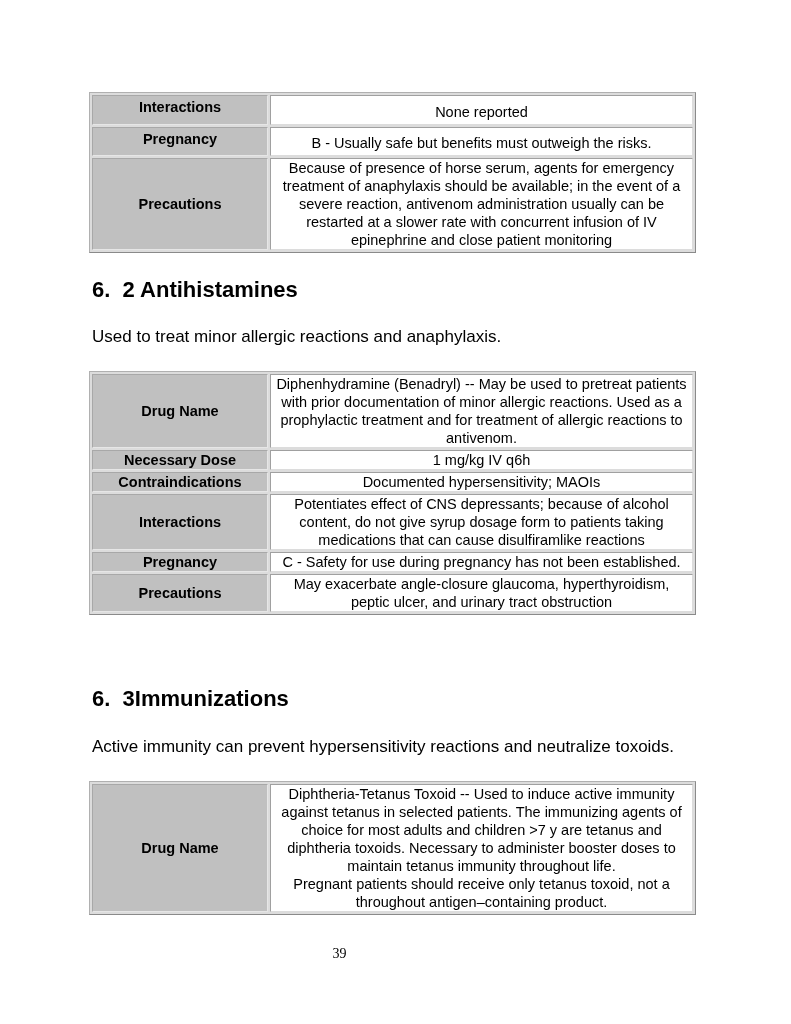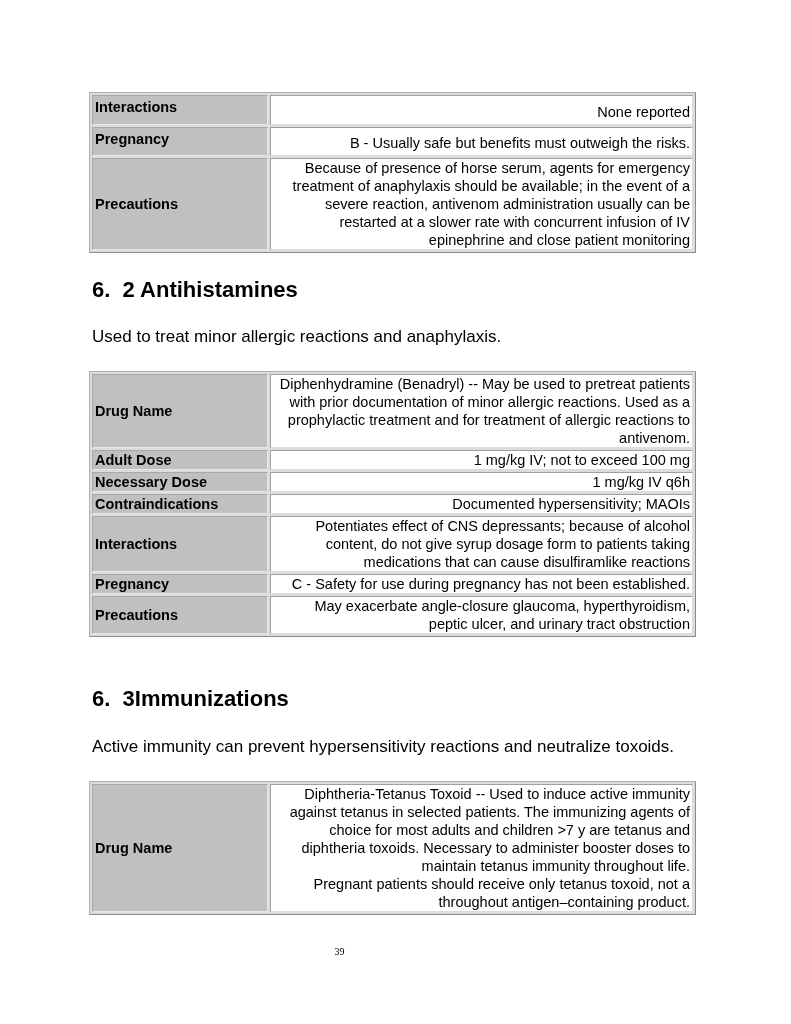--- a/index.html
+++ b/index.html
@@ -29,27 +29,28 @@
       line-height: 18px;
     }
     .tbl td {
       padding: 0 2px 0 2px;
       vertical-align: middle;
     }
     .tbl td.lbl {
       width: 170px;
       background: #c0c0c0;
       font-weight: bold;
+      text-align: center;
       border: 1px solid #a8a8a8;
       border-right-color: #e6e6e6;
       border-bottom-color: #e6e6e6;
     }
     .tbl td.val {
       background: #ffffff;
-      text-align: right;
+      text-align: center;
       border: 1px solid #a0a0a0;
       border-right-color: #dcdcdc;
       border-bottom-color: #dcdcdc;
     }
     .heading {
       position: absolute;
       left: 92px;
       font-size: 22px;
       white-space: pre;
       font-weight: bold;
@@ -59,21 +60,21 @@
       left: 92px;
       font-size: 17px;
     }
     .page-num {
       position: absolute;
       left: 0;
       width: 679px;
       text-align: center;
       top: 946px;
       font-family: "Liberation Serif", serif;
-      font-size: 10px;
+      font-size: 14px;
     }
     .val .line { display: block; }
   </style>
 </head>
 <body>
 
 <table class="tbl" style="top:92px;">
   <tbody>
       <tr style="height:30px;">
     <td class="lbl" style="vertical-align:top;padding-top:2px;">Interactions</td>
@@ -91,24 +92,20 @@
   </table>
 
 <div class="heading" style="top:277px;">6.  2 Antihistamines</div>
 <div class="para" style="top:327px;">Used to treat minor allergic reactions and anaphylaxis.</div>
 
 <table class="tbl" style="top:371px;">
   <tbody>
       <tr>
     <td class="lbl">Drug Name</td>
     <td class="val">Diphenhydramine (Benadryl) -- May be used to pretreat patients with prior documentation of minor allergic reactions. Used as a prophylactic treatment and for treatment of allergic reactions to antivenom.</td>
-  </tr>
-  <tr>
-    <td class="lbl">Adult Dose</td>
-    <td class="val">1 mg/kg IV; not to exceed 100 mg</td>
   </tr>
   <tr>
     <td class="lbl">Necessary Dose</td>
     <td class="val">1 mg/kg IV q6h</td>
   </tr>
   <tr>
     <td class="lbl">Contraindications</td>
     <td class="val">Documented hypersensitivity; MAOIs</td>
   </tr>
   <tr>

